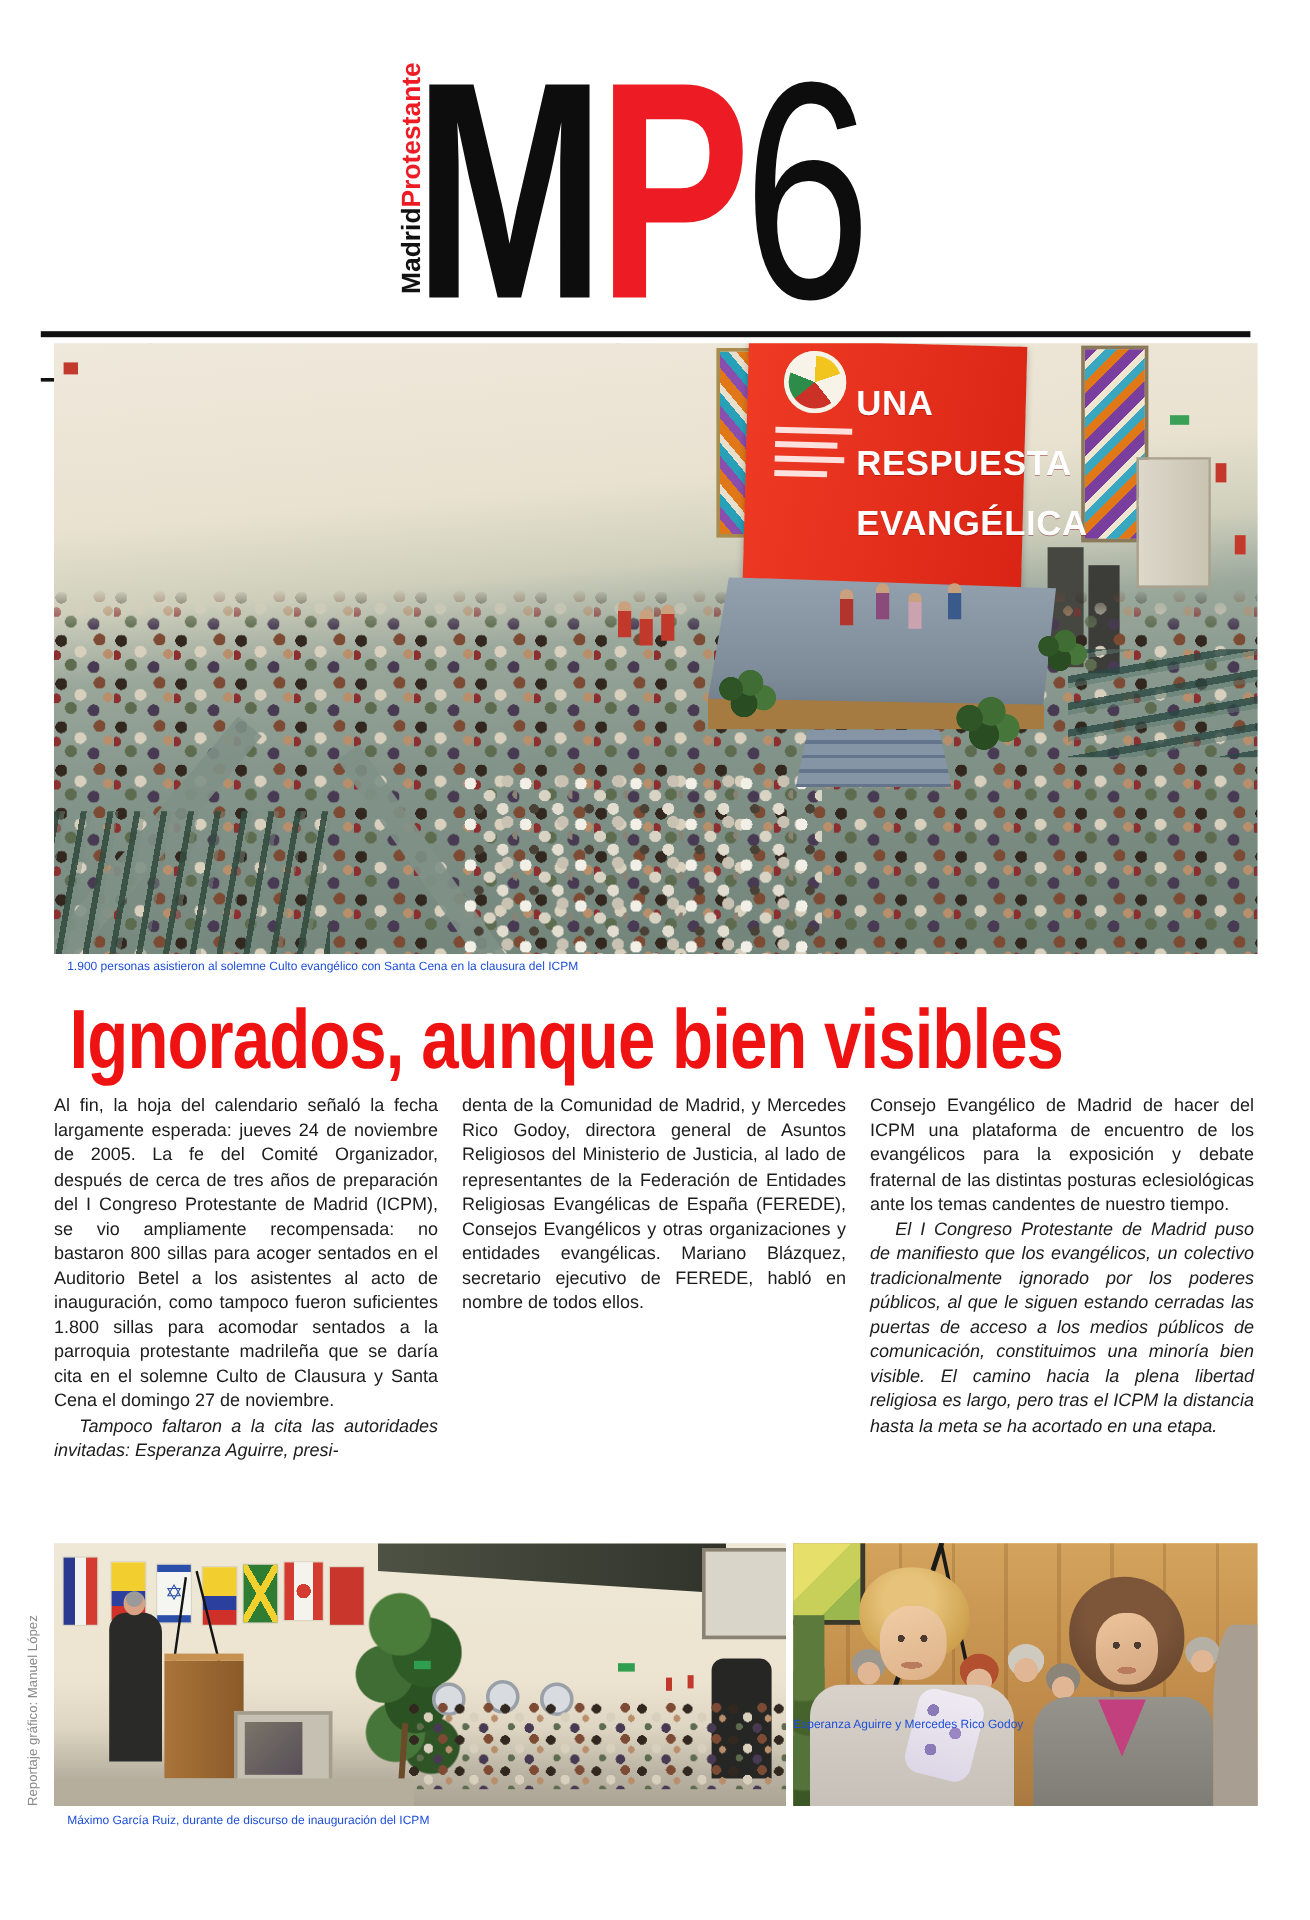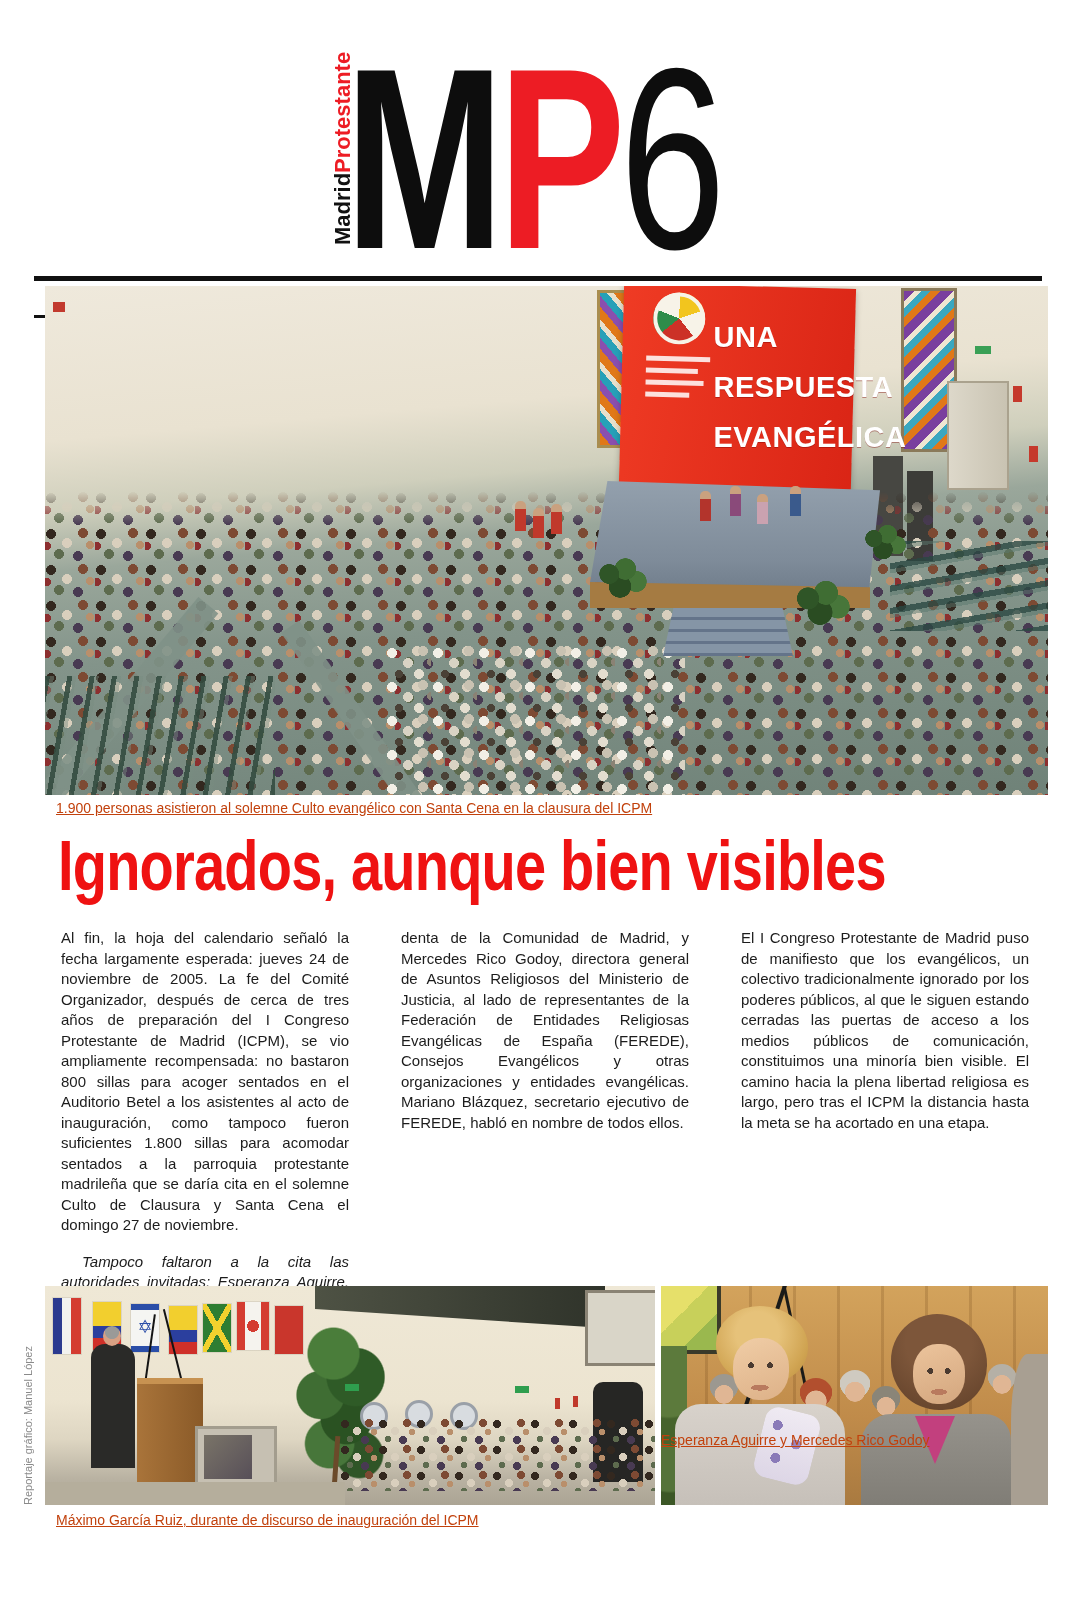--- a/index.html
+++ b/index.html
@@ -180,29 +180,29 @@
       radial-gradient(circle 3px at 67% 45%,#4a3a30 98%,transparent),
       radial-gradient(ellipse 8px 3px at 50% 80%,#b97a5e 98%,transparent),
       linear-gradient(160deg,#ecc49c,#d3a67e);}
   .br-rico-coat{left:200px;top:128px;width:150px;height:91px;border-radius:30px 26px 0 0;
     background:linear-gradient(180deg,#96938c,#807d76);}
   .br-rico-scarf{left:254px;top:130px;width:40px;height:48px;background:#c2407e;
     clip-path:polygon(50% 100%,0 0,100% 0);}
   .br-edge-person{left:350px;top:68px;width:37px;height:151px;background:#a89f92;border-radius:45% 0 0 0;}
 
   
-  .caption{font-size:14px;color:#c2410c;text-decoration:underline;}
+  .caption{font-size:10px;color:#1d4ed8;}
   .caption-main{left:56px;top:800px;}
   .caption-bl{left:56px;top:1512px;}
   .caption-br{left:661px;top:1432px;}
   .headline{left:58px;top:826px;font-size:70px;font-weight:bold;color:#ef1212;
     letter-spacing:-1px;white-space:nowrap;transform:scaleX(.8);transform-origin:left top;}
   .col{top:912px;width:320px;font-size:15px;line-height:20.5px;text-align:justify;
     hyphens:auto;-webkit-hyphens:auto;color:#1c1c1c;}
-  .col p{margin:16px;}
+  .col p{margin:0;}
   .col p + p{text-indent:1.4em;font-style:italic;}
   .col-1{left:45px;} .col-2{left:385px;} .col-3{left:725px;}
   .credit{left:22px;top:1505px;width:222px;transform:rotate(-90deg);transform-origin:left top;
     font-size:11px;color:#8a8a8a;white-space:nowrap;}
 </style>
 </head>
 <body>
 
 <div id="page">
 
@@ -263,20 +263,21 @@
   <div class="abs headline">Ignorados, aunque bien visibles</div>
 
   <div class="abs col col-1">
     <p>Al fin, la hoja del calendario señaló la fecha largamente esperada: jueves 24 de noviembre de 2005. La fe del Comité Organizador, después de cerca de tres años de preparación del I Congreso Protestante de Madrid (ICPM), se vio ampliamente recompensada: no bastaron 800 sillas para acoger sentados en el Auditorio Betel a los asistentes al acto de inauguración, como tampoco fueron suficientes 1.800 sillas para acomodar sentados a la parroquia protestante madrileña que se daría cita en el solemne Culto de Clausura y Santa Cena el domingo 27 de noviembre.</p>
     <p>Tampoco faltaron a la cita las autoridades invitadas: Esperanza Aguirre, presi-</p>
   </div>
   <div class="abs col col-2">
     <p>denta de la Comunidad de Madrid, y Mercedes Rico Godoy, directora general de Asuntos Religiosos del Ministerio de Justicia, al lado de representantes de la Federación de Entidades Religiosas Evangélicas de España (FEREDE), Consejos Evangélicos y otras organizaciones y entidades evangélicas. Mariano Blázquez, secretario ejecutivo de FEREDE, habló en nombre de todos ellos.</p>
   </div>
   <div class="abs col col-3">
+    <p>Consejo Evangélico de Madrid de hacer del ICPM una plataforma de encuentro de los evangélicos para la exposición y debate fraternal de las distintas posturas eclesiológicas ante los temas candentes de nuestro tiempo.</p>
     <p>El I Congreso Protestante de Madrid puso de manifiesto que los evangélicos, un colectivo tradicionalmente ignorado por los poderes públicos, al que le siguen estando cerradas las puertas de acceso a los medios públicos de comunicación, constituimos una minoría bien visible. El camino hacia la plena libertad religiosa es largo, pero tras el ICPM la distancia hasta la meta se ha acortado en una etapa.</p>
   </div>
 
   <div class="abs photo photo-bl">
     <div class="abs bl-ceiling"></div>
     <div class="abs bl-window-tr"></div>
     <div class="abs flag flag-france" style="left:8px;top:12px;height:56px;"></div>
     <div class="abs flag flag-ecuador" style="left:48px;top:16px;"></div>
     <div class="abs flag flag-israel" style="left:86px;top:18px;">✡</div>
     <div class="abs flag flag-colombia" style="left:124px;top:20px;"></div>

